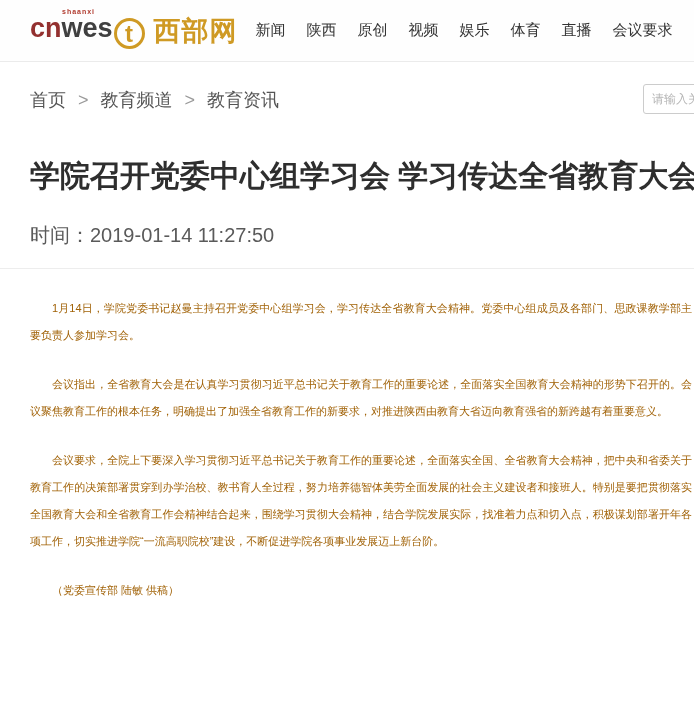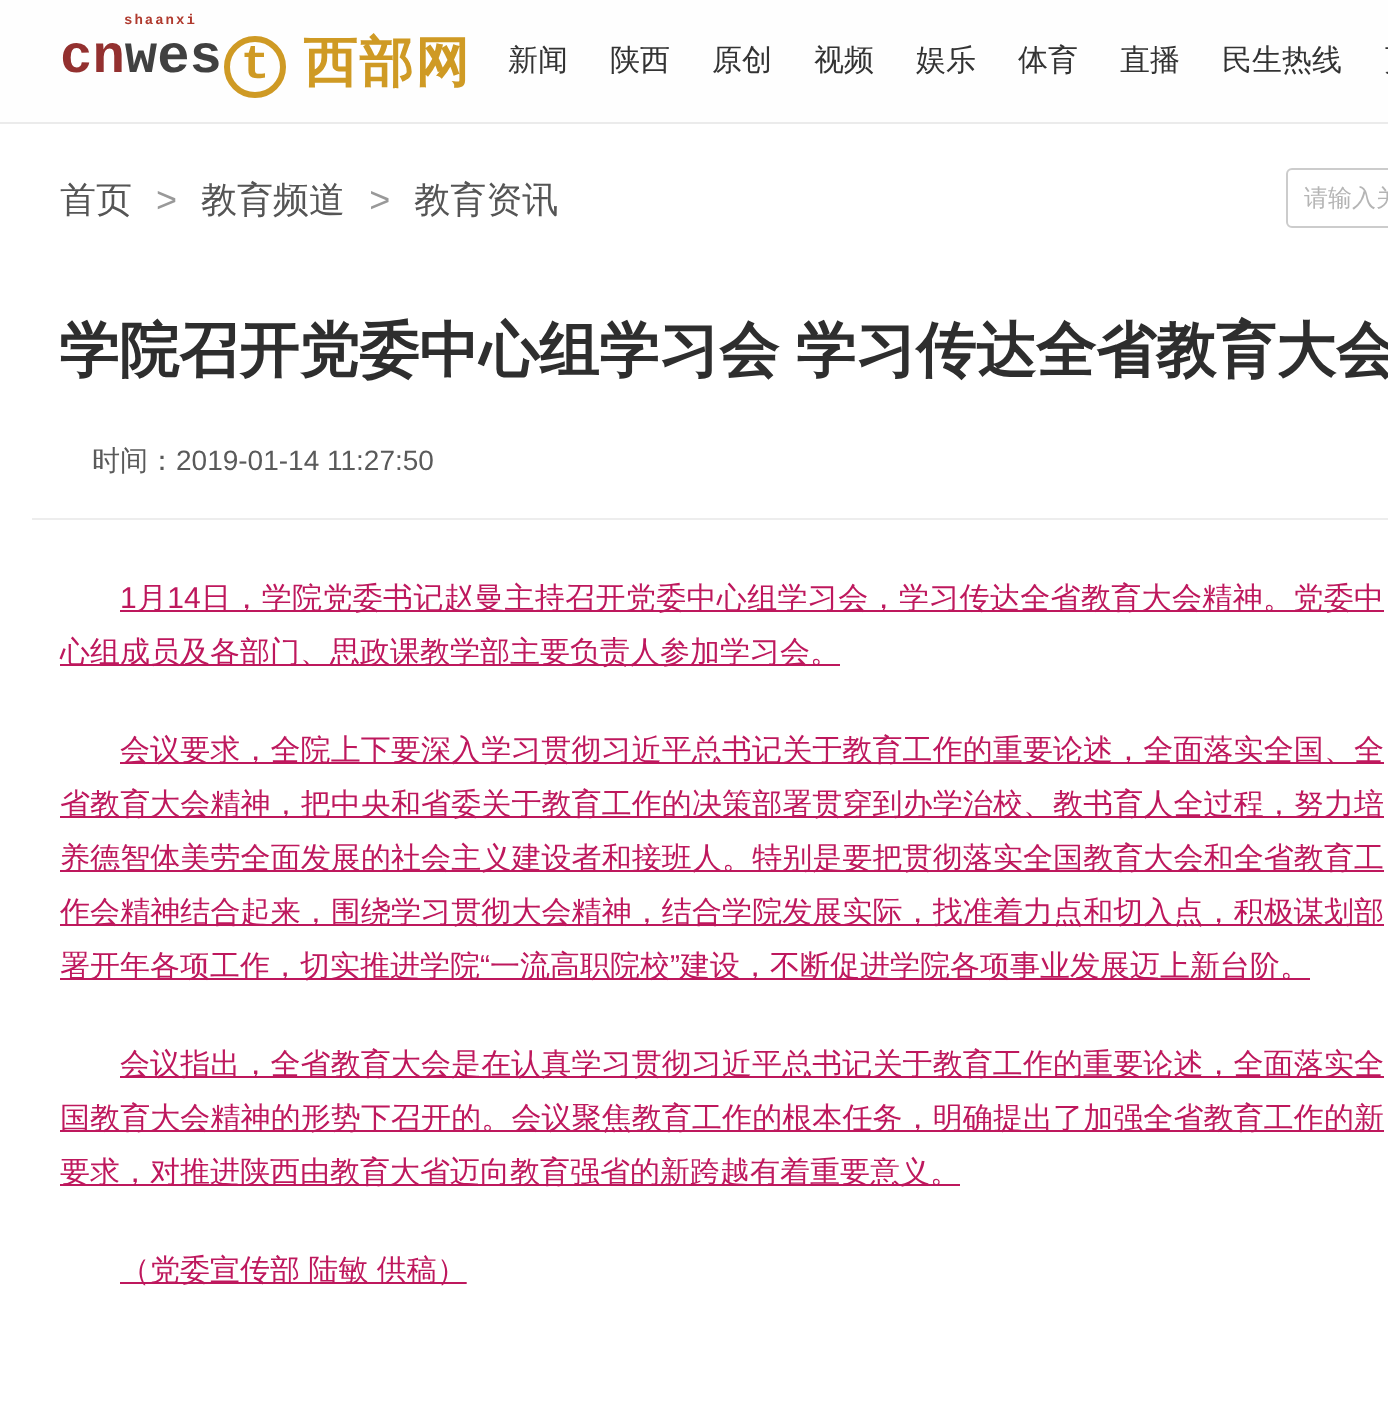--- a/index.html
+++ b/index.html
@@ -22,26 +22,25 @@
   }
   .logo {
     display: inline-flex;
     align-items: center;
     position: relative;
     flex: 0 0 auto;
   }
   .logo-latin {
     position: relative;
     display: inline-flex;
-    align-items: center;
+    align-items: flex-start;
     font-weight: 700;
     font-size: 27px;
     letter-spacing: 0;
     line-height: 1;
-    font-family: Liberation Mono, monospace;
   }
   .logo-cn   { color: #93302f; }
   .logo-west { color: #404040; }
   .logo-shaanxi {
     position: absolute;
     top: -7px; left: 32px;
     font-size: 7px;
     font-weight: 700;
     color: #b03a2e;
     letter-spacing: 1px;
@@ -102,37 +101,35 @@
     font-size: 30px;
     line-height: 40px;
     font-weight: 700;
     color: #2e2e2e;
     white-space: nowrap;
   }
   .meta-row {
     margin-top: 26px;
     padding: 0 0 19px 30px;
     border-bottom: 1px solid #ededed;
-    font-size: 14px;
+    font-size: 20px;
     color: #5a5a5a;
-    margin-left: 16px;
   }
   .article-body {
     padding: 26px 0 0 30px;
     width: 692px;
   }
   .article-body p {
     width: 662px;
-    font-size: 15px;
+    font-size: 11px;
     line-height: 27px;
-    color: #be185d;
+    color: #a16207;
     text-indent: 2em;
     margin-bottom: 22px;
     text-align: justify;
-    text-decoration: underline;
   }
 </style>
 </head>
 <body>
 
 <header class="top-bar">
   <div class="logo">
     <span class="logo-latin">
       <span class="logo-shaanxi">shaanxi</span>
       <span class="logo-cn">cn</span>
@@ -142,21 +139,21 @@
     <span class="logo-site-name">西部网</span>
   </div>
   <nav class="main-nav">
     <span class="nav-item">新闻</span>
     <span class="nav-item">陕西</span>
     <span class="nav-item">原创</span>
     <span class="nav-item">视频</span>
     <span class="nav-item">娱乐</span>
     <span class="nav-item">体育</span>
     <span class="nav-item">直播</span>
-    <span class="nav-item">民生热线</span>
+    <span class="nav-item">会议要求</span>
     <span class="nav-item">更多</span>
   </nav>
 </header>
 
 <div class="breadcrumb-row">
   <span class="crumb">首页</span>
   <span class="sep">&gt;</span>
   <span class="crumb">教育频道</span>
   <span class="sep">&gt;</span>
   <span class="crumb">教育资讯</span>
@@ -165,16 +162,16 @@
 <input class="search-box" type="text" placeholder="请输入关键词" style="">
 
 <h1 class="article-title">学院召开党委中心组学习会 学习传达全省教育大会精神</h1>
 
 <div class="meta-row">
   <span>时间：</span><span>2019-01-14 11:27:50</span>
 </div>
 
 <div class="article-body">
   <p>1月14日，学院党委书记赵曼主持召开党委中心组学习会，学习传达全省教育大会精神。党委中心组成员及各部门、思政课教学部主要负责人参加学习会。</p>
+  <p>会议指出，全省教育大会是在认真学习贯彻习近平总书记关于教育工作的重要论述，全面落实全国教育大会精神的形势下召开的。会议聚焦教育工作的根本任务，明确提出了加强全省教育工作的新要求，对推进陕西由教育大省迈向教育强省的新跨越有着重要意义。</p>
   <p>会议要求，全院上下要深入学习贯彻习近平总书记关于教育工作的重要论述，全面落实全国、全省教育大会精神，把中央和省委关于教育工作的决策部署贯穿到办学治校、教书育人全过程，努力培养德智体美劳全面发展的社会主义建设者和接班人。特别是要把贯彻落实全国教育大会和全省教育工作会精神结合起来，围绕学习贯彻大会精神，结合学院发展实际，找准着力点和切入点，积极谋划部署开年各项工作，切实推进学院“一流高职院校”建设，不断促进学院各项事业发展迈上新台阶。</p>
-  <p>会议指出，全省教育大会是在认真学习贯彻习近平总书记关于教育工作的重要论述，全面落实全国教育大会精神的形势下召开的。会议聚焦教育工作的根本任务，明确提出了加强全省教育工作的新要求，对推进陕西由教育大省迈向教育强省的新跨越有着重要意义。</p>
   <p>（党委宣传部 陆敏 供稿）</p>
 </div>
 
 </body></html>

